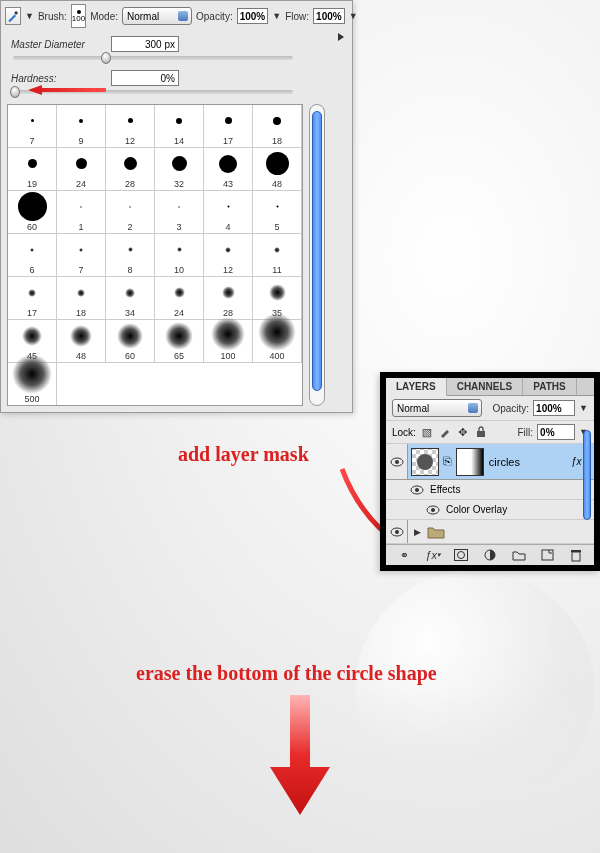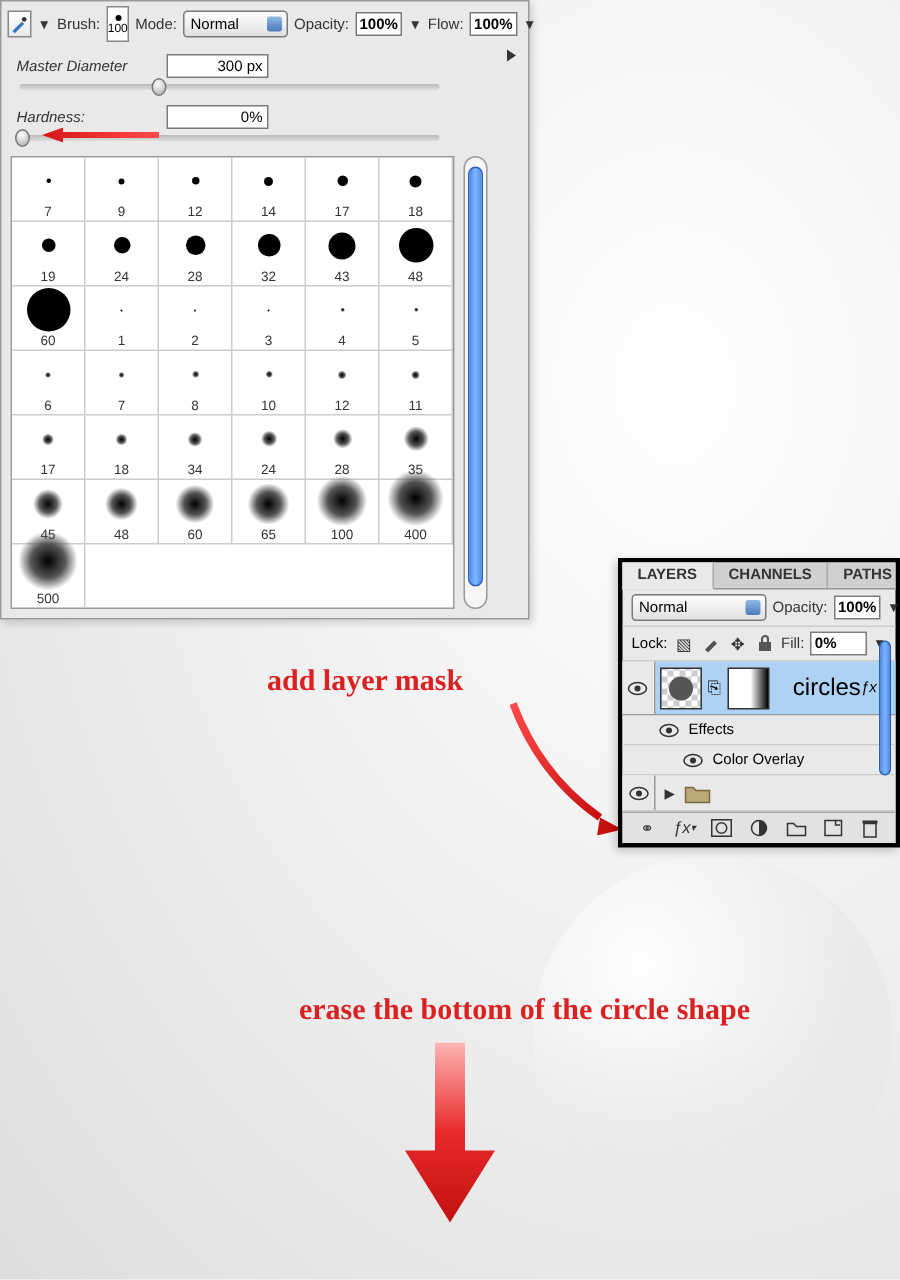--- a/index.html
+++ b/index.html
@@ -186,23 +186,23 @@
   .big-arrow {
     position: absolute;
     left: 270px; top: 695px;
     width: 60px; height: 120px;
   }
 
   
   .layers-panel {
     position: absolute;
     right: 0; top: 372px;
-    width: 188px;
+    width: 220px;
     background: #e9e9e9;
-    border: 3px solid #000000;
+    border: 6px solid #000000;
     box-shadow: -2px 2px 6px rgba(0,0,0,0.2);
     font-size: 10px;
   }
   .tabs {
     display: flex;
     background: #d0d0d0;
     border-bottom: 1px solid #999;
   }
   .tab {
     padding: 3px 10px;
@@ -637,21 +637,21 @@
   <div class="layer-row">
     <div class="eye-col">
       <svg width="14" height="10" viewBox="0 0 14 10">
           <ellipse cx="7" cy="5" rx="6" ry="4" fill="none" stroke="#333"></ellipse>
           <circle cx="7" cy="5" r="2" fill="#333"></circle>
         </svg>
     </div>
     <div class="thumb checker"></div>
     <span style="font-size:11px; margin:0 1px">⎘</span>
     <div class="thumb mask"></div>
-    <span style="margin-left:13px; font-size:16px">circles</span>
+    <span style="margin-left:2px; font-size:11px">circles</span>
     <span style="margin-left:auto; margin-right:4px; font-style:italic">ƒx</span>
     <span class="chev" style="margin-right:4px">▾</span>
   </div>
   <div class="sub-row">
     <svg width="14" height="10" viewBox="0 0 14 10">
         <ellipse cx="7" cy="5" rx="6" ry="4" fill="none" stroke="#333"></ellipse>
         <circle cx="7" cy="5" r="2" fill="#333"></circle>
       </svg>
     <span>Effects</span>
   </div>
@@ -703,21 +703,21 @@
     <span class="bicon">
       <svg width="12" height="13" viewBox="0 0 12 13">
           <rect x="2" y="3" width="8" height="9" fill="none" stroke="#333"></rect>
           <rect x="1" y="1" width="10" height="2" fill="#333"></rect>
         </svg>
     </span>
   </div>
   <div class="blue-scroll"></div>
 </div>
 
-<div class="anno-red" style="left:120px; top:662px; width:380px; text-align:right">erase the bottom of the circle shape</div>
+<div class="anno-red" style="left:136px; top:662px; width:380px; text-align:left">erase the bottom of the circle shape</div>
 
 <div class="big-arrow">
   <svg viewBox="0 0 60 120">
     <defs>
         <linearGradient id="g3" x1="0" y1="0" x2="0" y2="1">
       <stop offset="0" stop-color="#ffb4b4"></stop>
           <stop offset="0.5" stop-color="#e82a2a"></stop>
           <stop offset="1" stop-color="#c21010"></stop>
     </linearGradient>
       </defs>

